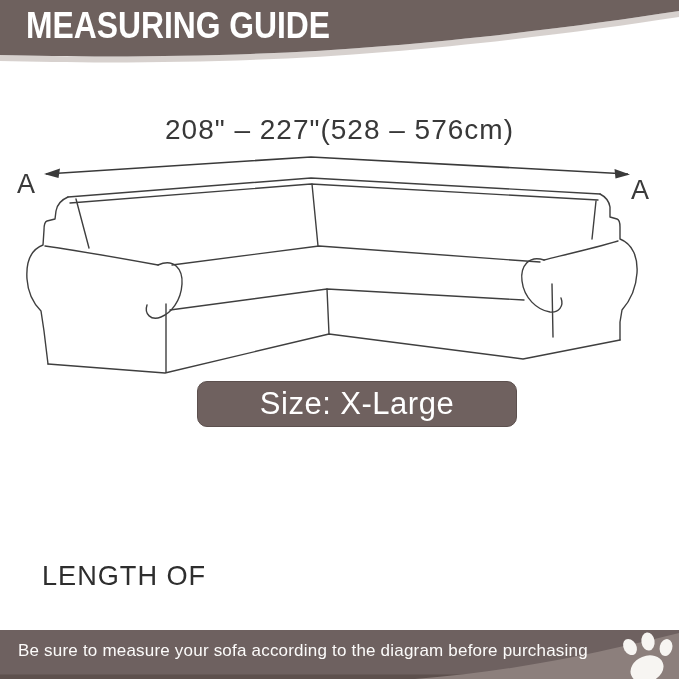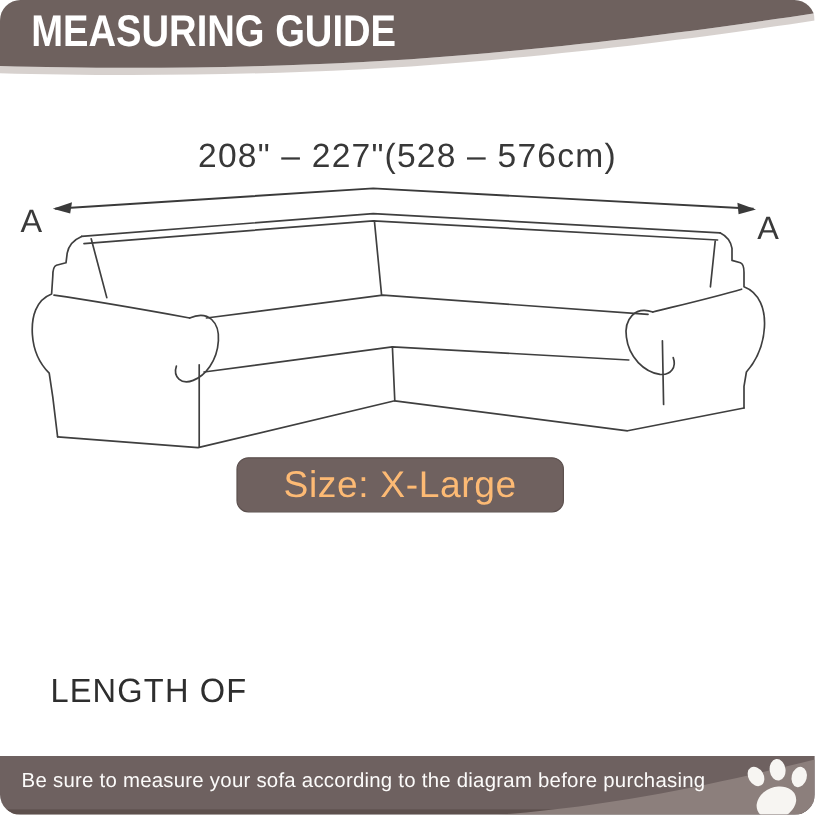--- a/index.html
+++ b/index.html
@@ -1,18 +1,18 @@
 <!DOCTYPE html>
 <html><head>
 <meta charset="utf-8">
 <style>
   html,body{margin:0;padding:0;background:#fff;}
   .page{
     position:relative;width:679px;height:679px;overflow:hidden;
-    background:#ffffff;font-family:"Liberation Sans",sans-serif;border-radius:17px;
+    background:#ffffff;font-family:"Liberation Sans",sans-serif;
   }
   
   .header-svg{position:absolute;top:0;left:0;}
   .header-title{
     position:absolute;left:26px;top:5px;
     color:#ffffff;font-size:37px;font-weight:700;
     letter-spacing:0px;transform:scaleX(.86);transform-origin:left top;
     white-space:nowrap;
   }
   
@@ -21,24 +21,24 @@
     position:absolute;left:0;top:114px;width:679px;text-align:center;
     font-size:28px;font-weight:400;letter-spacing:1px;color:#383838;
     white-space:nowrap;
   }
   .a-label{
     position:absolute;font-size:27px;font-weight:400;color:#3a3a3a;
   }
   .a-left{left:17px;top:169px;}
   .a-right{left:631px;top:175px;}
   .size-badge{
-    position:absolute;left:197px;top:381px;width:273px;height:46px;
+    position:absolute;left:197px;top:381px;width:320px;height:46px;
     background:#6f615f;border:1px solid #5c504e;border-radius:10px;
     box-sizing:border-box;display:flex;align-items:center;justify-content:center;
-    color:#fdba74;font-size:31px;font-weight:400;letter-spacing:.5px;
+    color:#ffffff;font-size:31px;font-weight:400;letter-spacing:.5px;
   }
   
   .length-label{
     position:absolute;left:42px;top:560px;
     font-size:28px;font-weight:400;letter-spacing:1px;color:#2e2e2e;
     transform:scaleX(.97);transform-origin:left top;white-space:nowrap;
   }
   .length-badge{
     position:absolute;left:216px;top:551px;width:416px;height:51px;
     background:#6f615f;border:1px solid #5c504e;border-radius:9px;

